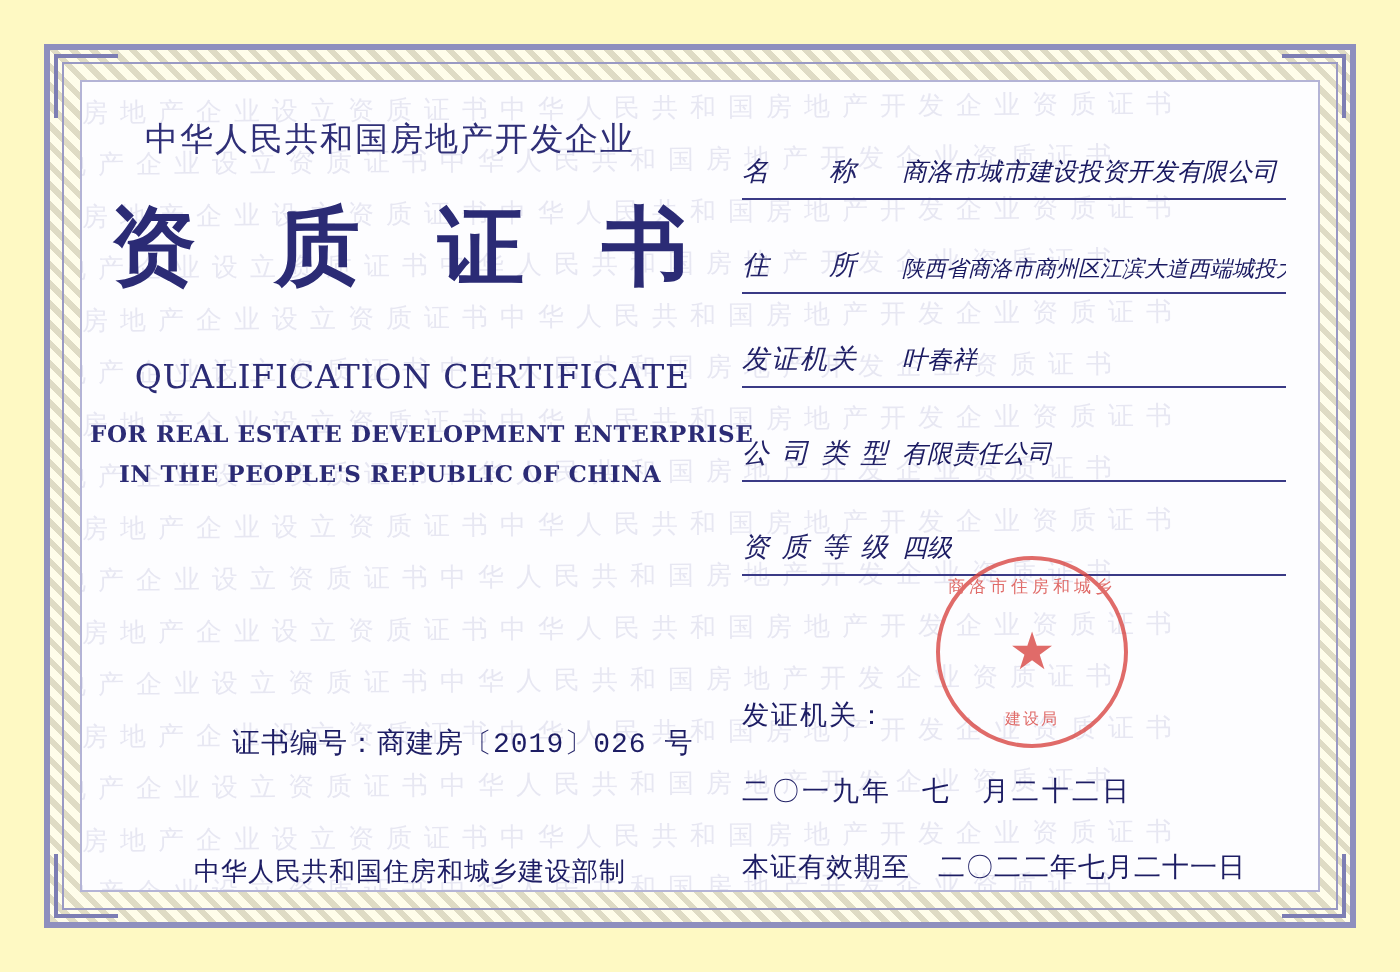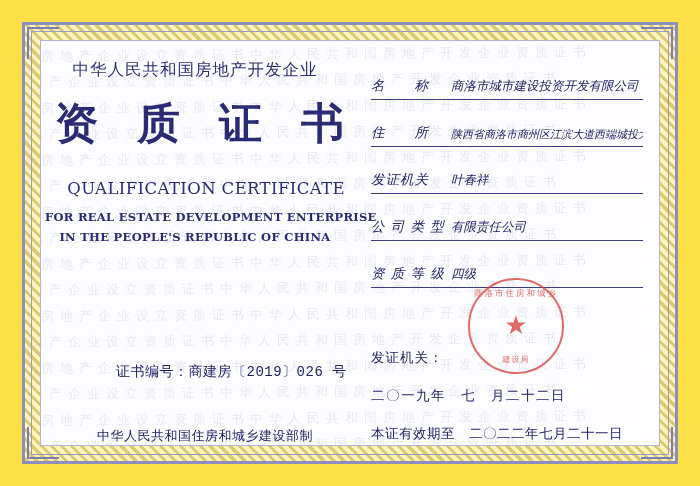--- a/index.html
+++ b/index.html
@@ -10,21 +10,21 @@
   body {
     width: 700px;
     height: 486px;
     font-family: "Liberation Sans", sans-serif;
     overflow: hidden;
   }
   #certificate {
     position: relative;
     width: 700px;
     height: 486px;
-    background: #fde047;
+    background: #fef9c3;
   }
   
   .frame-outer {
     position: absolute;
     left: 22px;
     top: 22px;
     width: 656px;
     height: 442px;
     box-sizing: border-box;
     border: 3px solid #8e8fbe;

